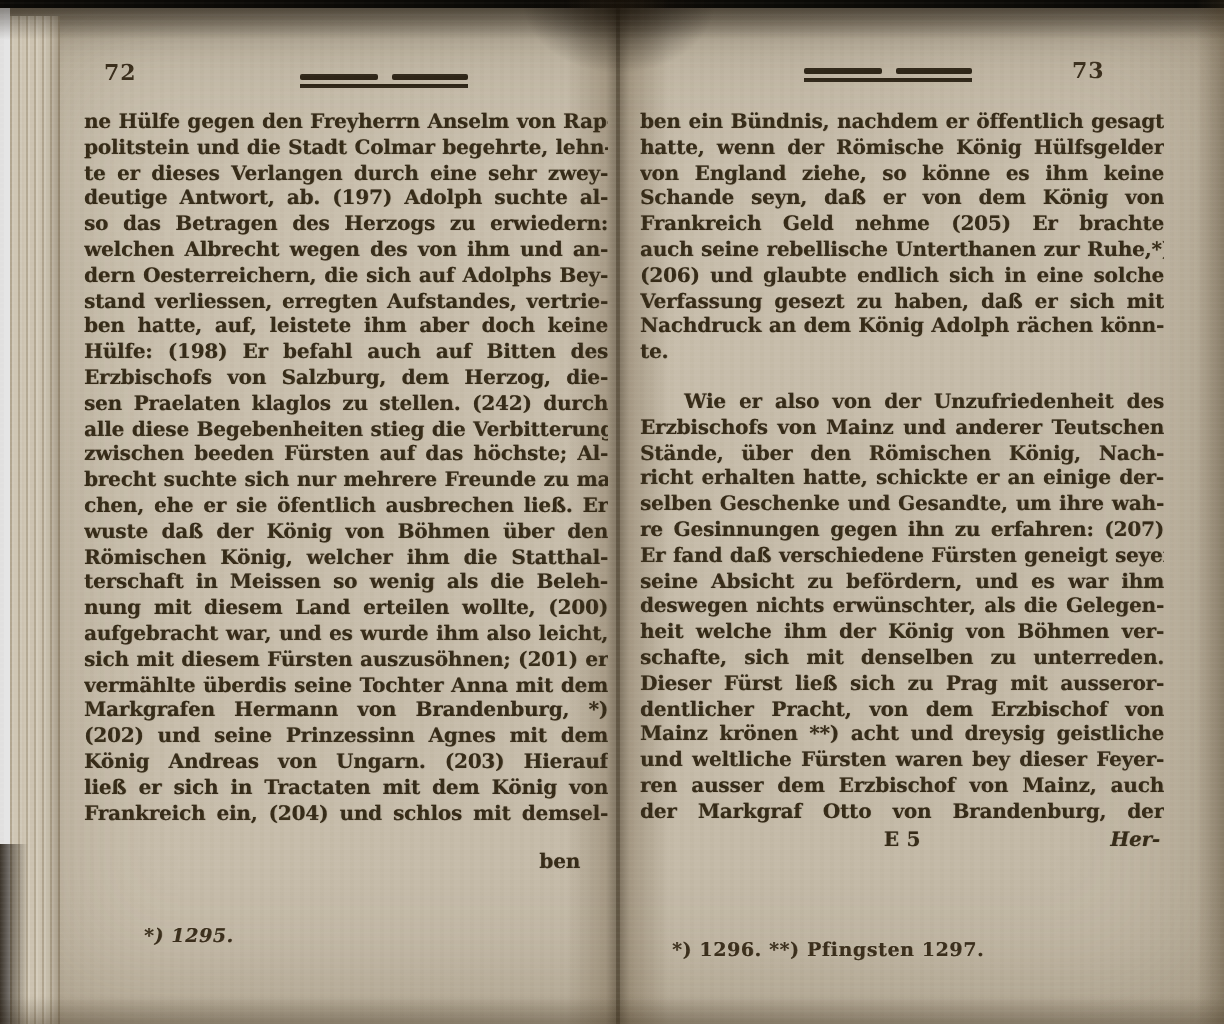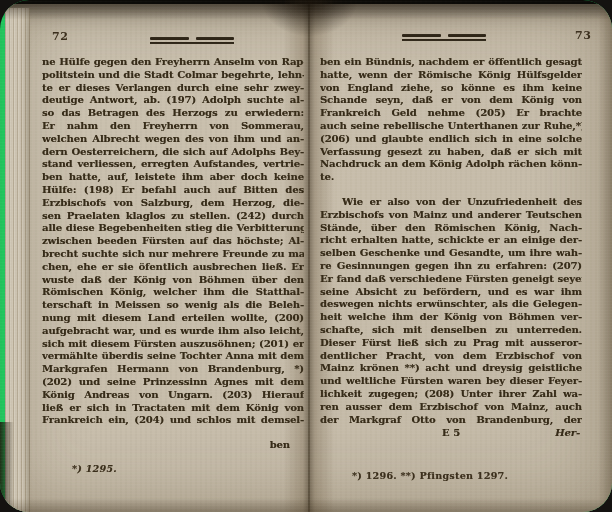--- a/index.html
+++ b/index.html
@@ -1,17 +1,17 @@
 <!DOCTYPE html>
 <html><head>
 <meta charset="utf-8">
 <style>
   html,body{margin:0;padding:0;background:#141210;}
   .photo{position:relative;width:612px;height:512px;overflow:hidden;
-         background:#22c55e;font-family:"DejaVu Serif",serif;border-radius:29px;}
+         background:#e5e5e5;font-family:"DejaVu Serif",serif;}
   .spread{position:absolute;left:5px;top:4px;right:0;bottom:0;
           background:linear-gradient(135deg,#cbc2b0 0%,#c8beac 40%,#c2b8a5 100%);
           box-shadow:inset 0 0 70px rgba(80,62,38,.38), inset 0 18px 22px -14px rgba(20,15,8,.55);}
   .fore-edge{position:absolute;left:5px;top:8px;bottom:0;width:25px;
           background:#cfc6b4 repeating-linear-gradient(90deg,rgba(110,92,62,.28) 0 1px,rgba(255,255,255,.10) 1px 2px,transparent 2px 4px);
           box-shadow:inset -6px 0 8px -4px rgba(70,55,30,.45);}
   .topstrip{position:absolute;left:0;right:0;top:0;height:4px;background:#0b0a07;}
   .topshadow{position:absolute;left:0;right:0;top:4px;height:16px;
           background:linear-gradient(180deg,rgba(25,18,10,.45),transparent);}
   .gutter{position:absolute;top:0;bottom:0;left:283px;width:52px;
@@ -69,21 +69,20 @@
         <span></span>
       </div>
     <div class="orn-bot"></div>
   </div>
   <div class="textcol" style="left:42px;top:56px;">
     <div class="ln">ne Hülfe gegen den Freyherrn Anselm von Rap-</div>
     <div class="ln">politstein und die Stadt Colmar begehrte, lehn-</div>
     <div class="ln">te er dieses Verlangen durch eine sehr zwey-</div>
     <div class="ln">deutige Antwort, ab. (197) Adolph suchte al-</div>
     <div class="ln">so das Betragen des Herzogs zu erwiedern:</div>
-    <div class="ln">Er nahm den Freyherrn von Sommerau,</div>
     <div class="ln">welchen Albrecht wegen des von ihm und an-</div>
     <div class="ln">dern Oesterreichern, die sich auf Adolphs Bey-</div>
     <div class="ln">stand verliessen, erregten Aufstandes, vertrie-</div>
     <div class="ln">ben hatte, auf, leistete ihm aber doch keine</div>
     <div class="ln">Hülfe: (198) Er befahl auch auf Bitten des</div>
     <div class="ln">Erzbischofs von Salzburg, dem Herzog, die-</div>
     <div class="ln">sen Praelaten klaglos zu stellen. (242) durch</div>
     <div class="ln">alle diese Begebenheiten stieg die Verbitterung</div>
     <div class="ln">zwischen beeden Fürsten auf das höchste; Al-</div>
     <div class="ln">brecht suchte sich nur mehrere Freunde zu ma-</div>
@@ -97,21 +96,21 @@
     <div class="ln">vermählte überdis seine Tochter Anna mit dem</div>
     <div class="ln">Markgrafen Hermann von Brandenburg, *)</div>
     <div class="ln">(202) und seine Prinzessinn Agnes mit dem</div>
     <div class="ln">König Andreas von Ungarn. (203) Hierauf</div>
     <div class="ln">ließ er sich in Tractaten mit dem König von</div>
     <div class="ln">Frankreich ein, (204) und schlos mit demsel-</div>
     <div class="catchword">ben</div>
   </div>
   <div class="footnote" style="left:72px;top:463px;font-style:italic;">*) 1295.</div>
 
-  <div class="pagenum" style="left:575px;top:29px;">73</div>
+  <div class="pagenum" style="left:536px;top:29px;">73</div>
   <div class="ornament" style="left:402px;top:34px;">
     <div class="orn-top">
         <span></span>
         <span></span>
       </div>
     <div class="orn-bot"></div>
   </div>
   <div class="textcol" style="left:320px;top:56px;">
     <div class="ln">ben ein Bündnis, nachdem er öffentlich gesagt</div>
     <div class="ln">hatte, wenn der Römische König Hülfsgelder</div>
@@ -132,24 +131,23 @@
     <div class="ln">re Gesinnungen gegen ihn zu erfahren: (207)</div>
     <div class="ln">Er fand daß verschiedene Fürsten geneigt seyen</div>
     <div class="ln">seine Absicht zu befördern, und es war ihm</div>
     <div class="ln">deswegen nichts erwünschter, als die Gelegen-</div>
     <div class="ln">heit welche ihm der König von Böhmen ver-</div>
     <div class="ln">schafte, sich mit denselben zu unterreden.</div>
     <div class="ln">Dieser Fürst ließ sich zu Prag mit ausseror-</div>
     <div class="ln">dentlicher Pracht, von dem Erzbischof von</div>
     <div class="ln">Mainz krönen **) acht und dreysig geistliche</div>
     <div class="ln">und weltliche Fürsten waren bey dieser Feyer-</div>
-    <div class="ln">lichkeit zugegen; (208) Unter ihrer Zahl wa-</div>
     <div class="ln">ren ausser dem Erzbischof von Mainz, auch</div>
     <div class="ln">der Markgraf Otto von Brandenburg, der</div>
     <div class="sigline">
       <span>E 5</span>
       <span class="cw">Her-</span>
     </div>
   </div>
-  <div class="footnote" style="left:352px;top:470px;">*) 1296.  **) Pfingsten 1297.</div>
+  <div class="footnote" style="left:336px;top:470px;">*) 1296.  **) Pfingsten 1297.</div>
 
   <div class="grain"></div>
 </div>
 
 </body></html>

